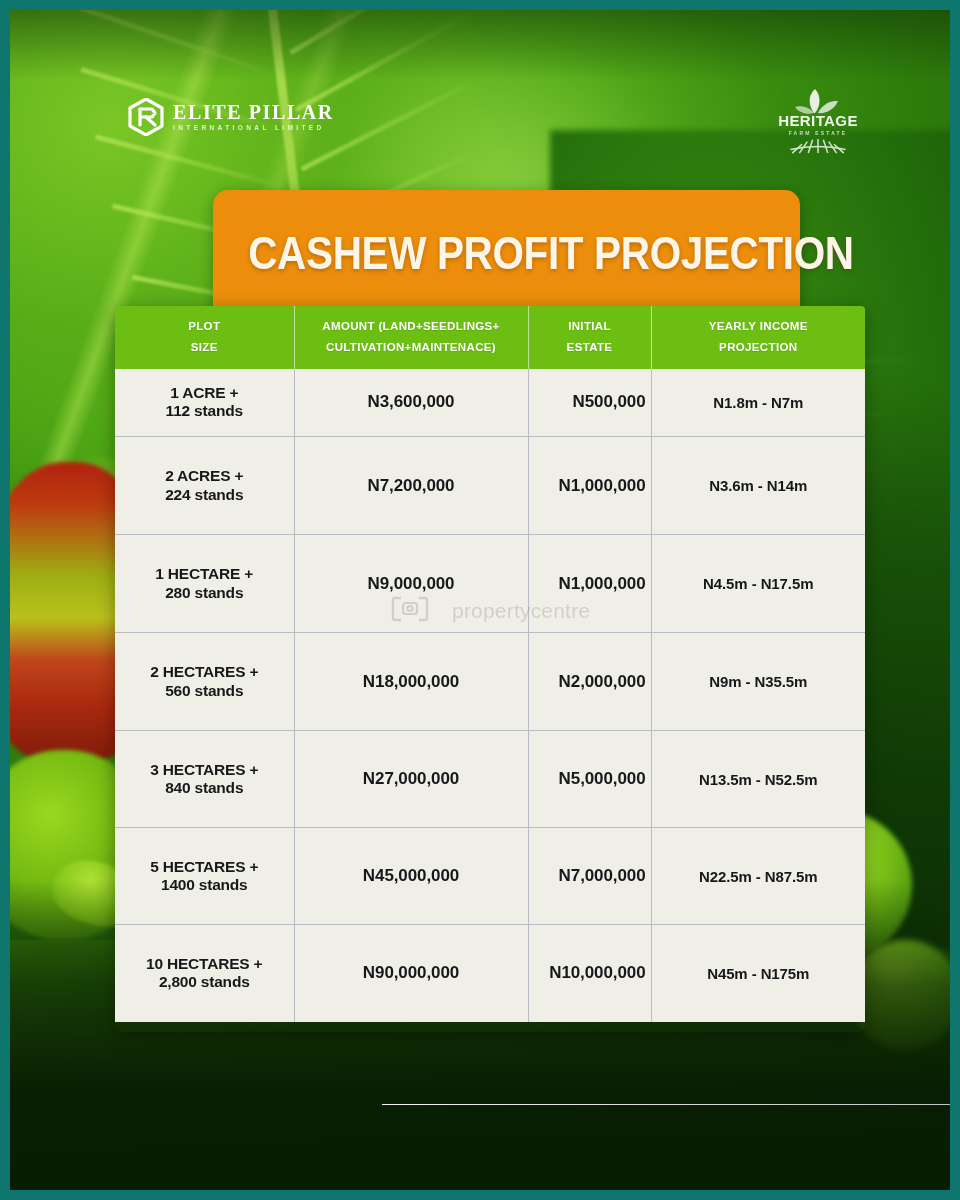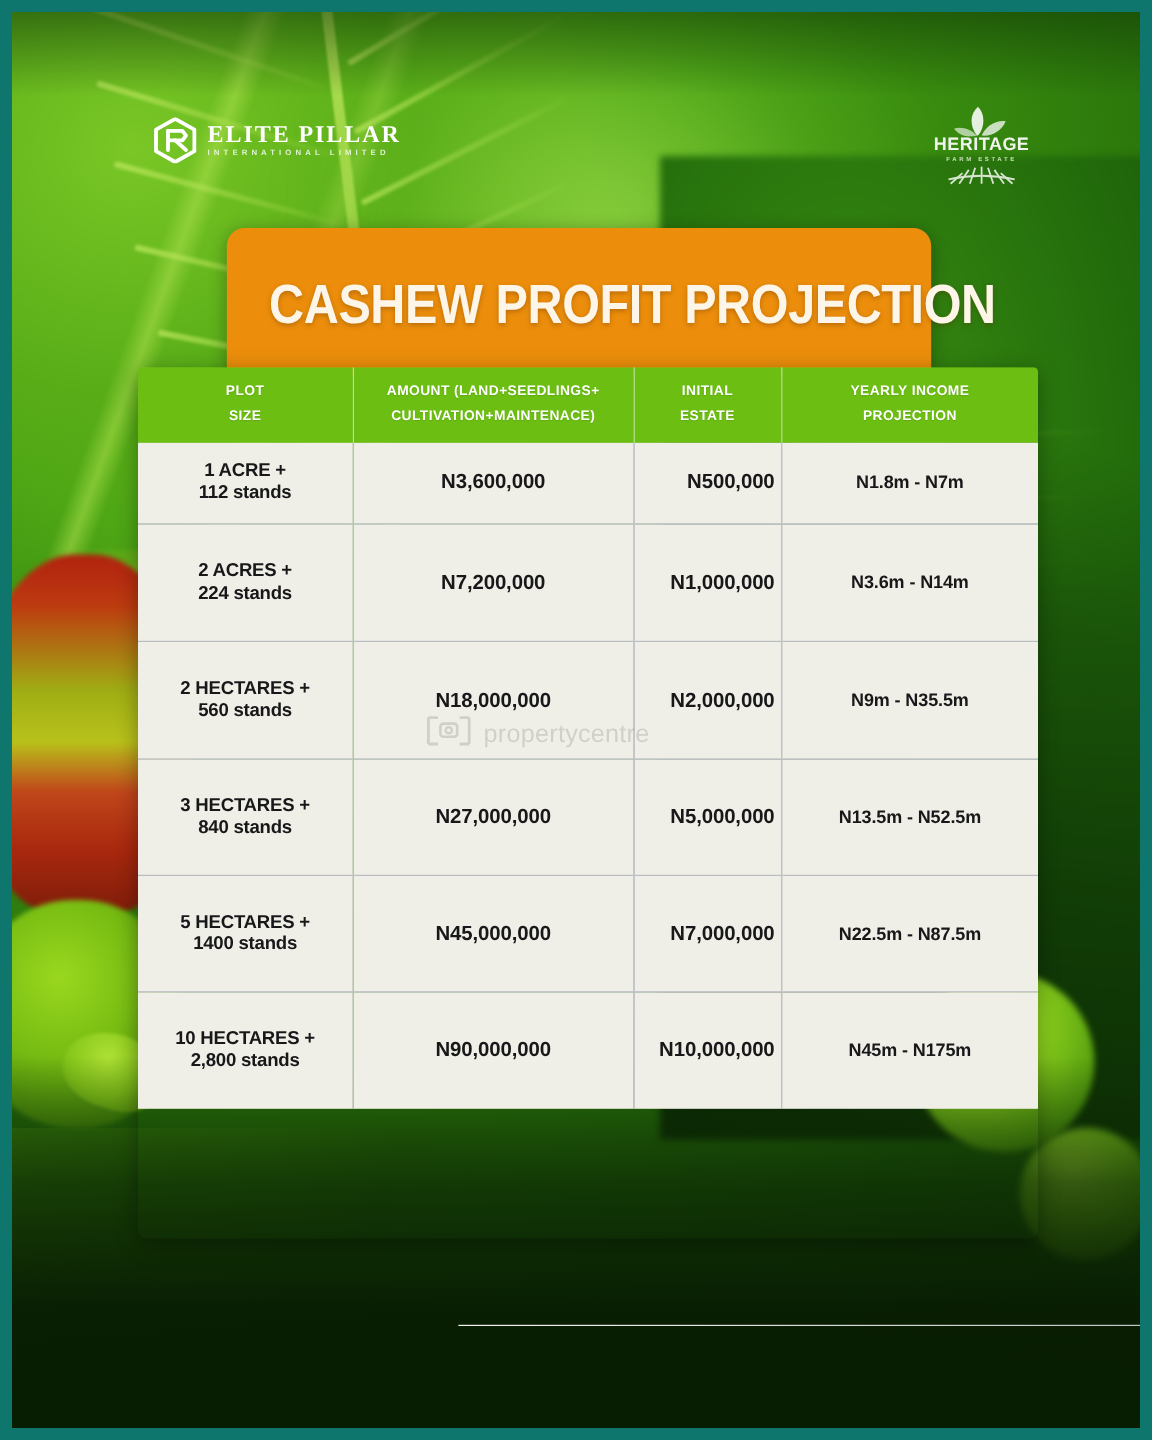--- a/index.html
+++ b/index.html
@@ -166,21 +166,21 @@
     letter-spacing:.4px; margin-top:-2px;
   }
   .heritage-sub{
     font-size:5px; font-weight:700; color:#f2f9ea;
     letter-spacing:2.2px; margin-top:1px; opacity:.85;
   }
   .heritage-rays{ margin-top:2px; }
 
   
   .title-banner{
-    position:absolute; left:179px; top:180px;
+    position:absolute; left:203px; top:180px;
     width:587px; height:122px;
     background:#ec8e0b;
     border-radius:15px 15px 0 0;
     box-shadow:0 3px 14px rgba(0,0,0,.30);
   }
   .title-text{
     position:absolute; left:0; right:0; top:36px;
     text-align:center;
     font-family:"Liberation Sans", sans-serif;
     font-size:46px; font-weight:700; color:#fdf6e8;
@@ -234,22 +234,22 @@
   .r0 td{ height:68px; }
   .r1 td{ height:98px; }
   .r2 td{ height:98px; }
   .r3 td{ height:98px; }
   .r4 td{ height:97px; }
   .r5 td{ height:97px; }
   .r6 td{ height:97px; }
 
   
   .watermark{
-    position:absolute; left:344px; top:586px;
-    display:flex; align-items:center; gap:9px;
+    position:absolute; left:380px; top:586px;
+    display:flex; align-items:center; gap:22px;
     opacity:.30;
     pointer-events:none;
   }
   .wm-text{
     font-size:21px; font-weight:400; color:#8b8b83;
     letter-spacing:.2px;
   }
 
   
   .footer-url{
@@ -385,20 +385,26 @@
             <td class="c-amount">N3,600,000</td>
             <td class="c-deposit">N500,000</td>
             <td class="c-income">N1.8m - N7m</td>
           </tr>
           <tr class="r1">
             <td class="c-plot"><span>2 ACRES +</span><span class="ln2">224 stands</span></td>
             <td class="c-amount">N7,200,000</td>
             <td class="c-deposit">N1,000,000</td>
             <td class="c-income">N3.6m - N14m</td>
           </tr>
+          <tr class="r2">
+            <td class="c-plot"><span>1 HECTARE +</span><span class="ln2">280 stands</span></td>
+            <td class="c-amount">N9,000,000</td>
+            <td class="c-deposit">N1,000,000</td>
+            <td class="c-income">N4.5m - N17.5m</td>
+          </tr>
           <tr class="r3">
             <td class="c-plot"><span>2 HECTARES +</span><span class="ln2">560 stands</span></td>
             <td class="c-amount">N18,000,000</td>
             <td class="c-deposit">N2,000,000</td>
             <td class="c-income">N9m - N35.5m</td>
           </tr>
           <tr class="r4">
             <td class="c-plot"><span>3 HECTARES +</span><span class="ln2">840 stands</span></td>
             <td class="c-amount">N27,000,000</td>
             <td class="c-deposit">N5,000,000</td>

